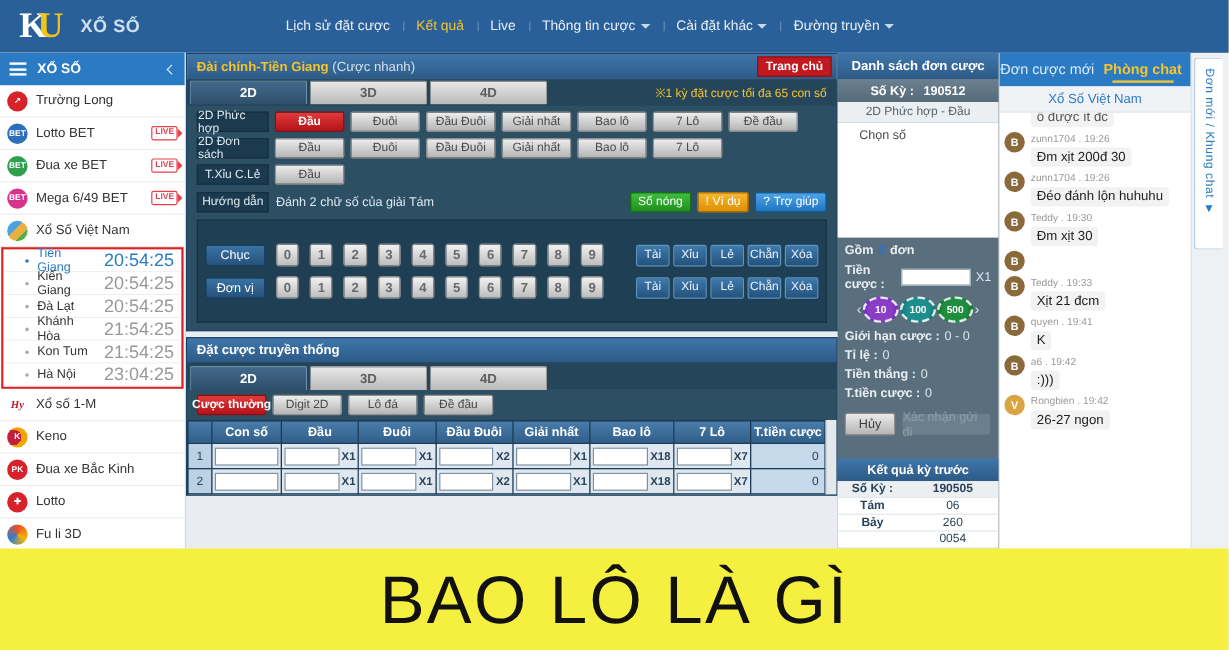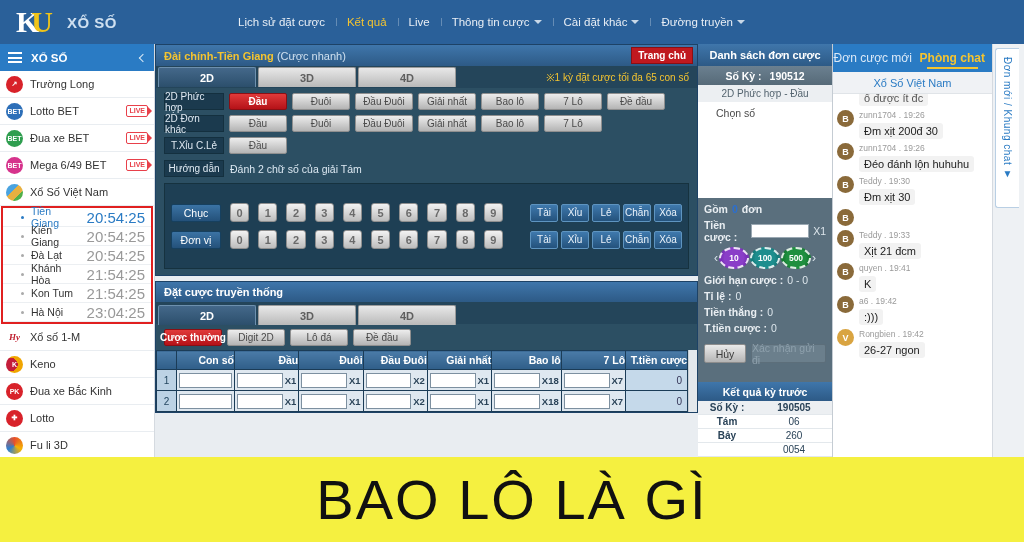--- a/index.html
+++ b/index.html
@@ -195,21 +195,21 @@
   .trad-title {
     height: 20px; background: linear-gradient(#3f76ab,#2d5a86); color: #fff;
     font-size: 11px; font-weight: bold; display: flex; align-items: center;
     padding-left: 8px;
   }
   .trad-tabs { display: flex; padding: 3px 0 0 2px; background: #24455a; height: 22px; }
   .type-row { display: flex; gap: 5px; padding: 5px 0 4px 8px; }
   .ttable { width: 100%; border-collapse: collapse; background: #27485e; }
   .ttable th {
     background: linear-gradient(#4a7ba8,#2f5e88); color: #fff; font-size: 10.5px;
-    height: 19px; border: 1px solid #1b3c57; font-weight: bold; text-align: right;
+    height: 19px; border: 1px solid #1b3c57; font-weight: bold;
   }
   .ttable td {
     border: 1px solid #1b3c57; height: 21px; background: #dfe8f0;
     font-size: 10px; text-align: center; padding: 0 2px;
   }
   .ttable td.idx { background: #bcd2e4; color: #23465f; width: 20px; font-size: 10px; }
   .ttable td.sum { background: #c5d9ea; color: #335; text-align: right;
                    padding-right: 5px; width: 62px; }
   .cellin { display: flex; align-items: center; gap: 2px; justify-content: center; }
   .cellin input {
@@ -475,37 +475,50 @@
         <div class="gbtn red">Đầu</div>
         <div class="gbtn">Đuôi</div>
         <div class="gbtn">Đầu Đuôi</div>
         <div class="gbtn">Giải nhất</div>
         <div class="gbtn">Bao lô</div>
         <div class="gbtn">7 Lô</div>
         <div class="gbtn">Đề đầu</div>
       </div>
 
       <div class="mode-row">
-        <div class="mode-lbl">2D Đơn khác</div>
+        <div class="mode-lbl">2D Đơn sách</div>
         <div class="gbtn">Đầu</div>
         <div class="gbtn">Đuôi</div>
         <div class="gbtn">Đầu Đuôi</div>
         <div class="gbtn">Giải nhất</div>
         <div class="gbtn">Bao lô</div>
         <div class="gbtn">7 Lô</div>
       </div>
 
       <div class="mode-row">
         <div class="mode-lbl">T.Xỉu C.Lẻ</div>
         <div class="gbtn">Đầu</div>
       </div>
 
       <div class="guide-row">
         <div class="mode-lbl">Hướng dẫn</div>
         <div class="guide-text">Đánh 2 chữ số của giải Tám</div>
+        <div class="guide-right">
+          <div class="sm-btn sm-green">
+            <span>Số nóng</span>
+          </div>
+          <div class="sm-btn sm-orange">
+            <span>!</span>
+            <span>Ví dụ</span>
+          </div>
+          <div class="sm-btn sm-blue">
+            <span>?</span>
+            <span>Trợ giúp</span>
+          </div>
+        </div>
       </div>
 
       <div class="num-board">
         <div class="num-row">
           <div class="row-lbl">Chục</div>
           <div class="nbtn">0</div>
           <div class="nbtn">1</div>
           <div class="nbtn">2</div>
           <div class="nbtn">3</div>
           <div class="nbtn">4</div>

